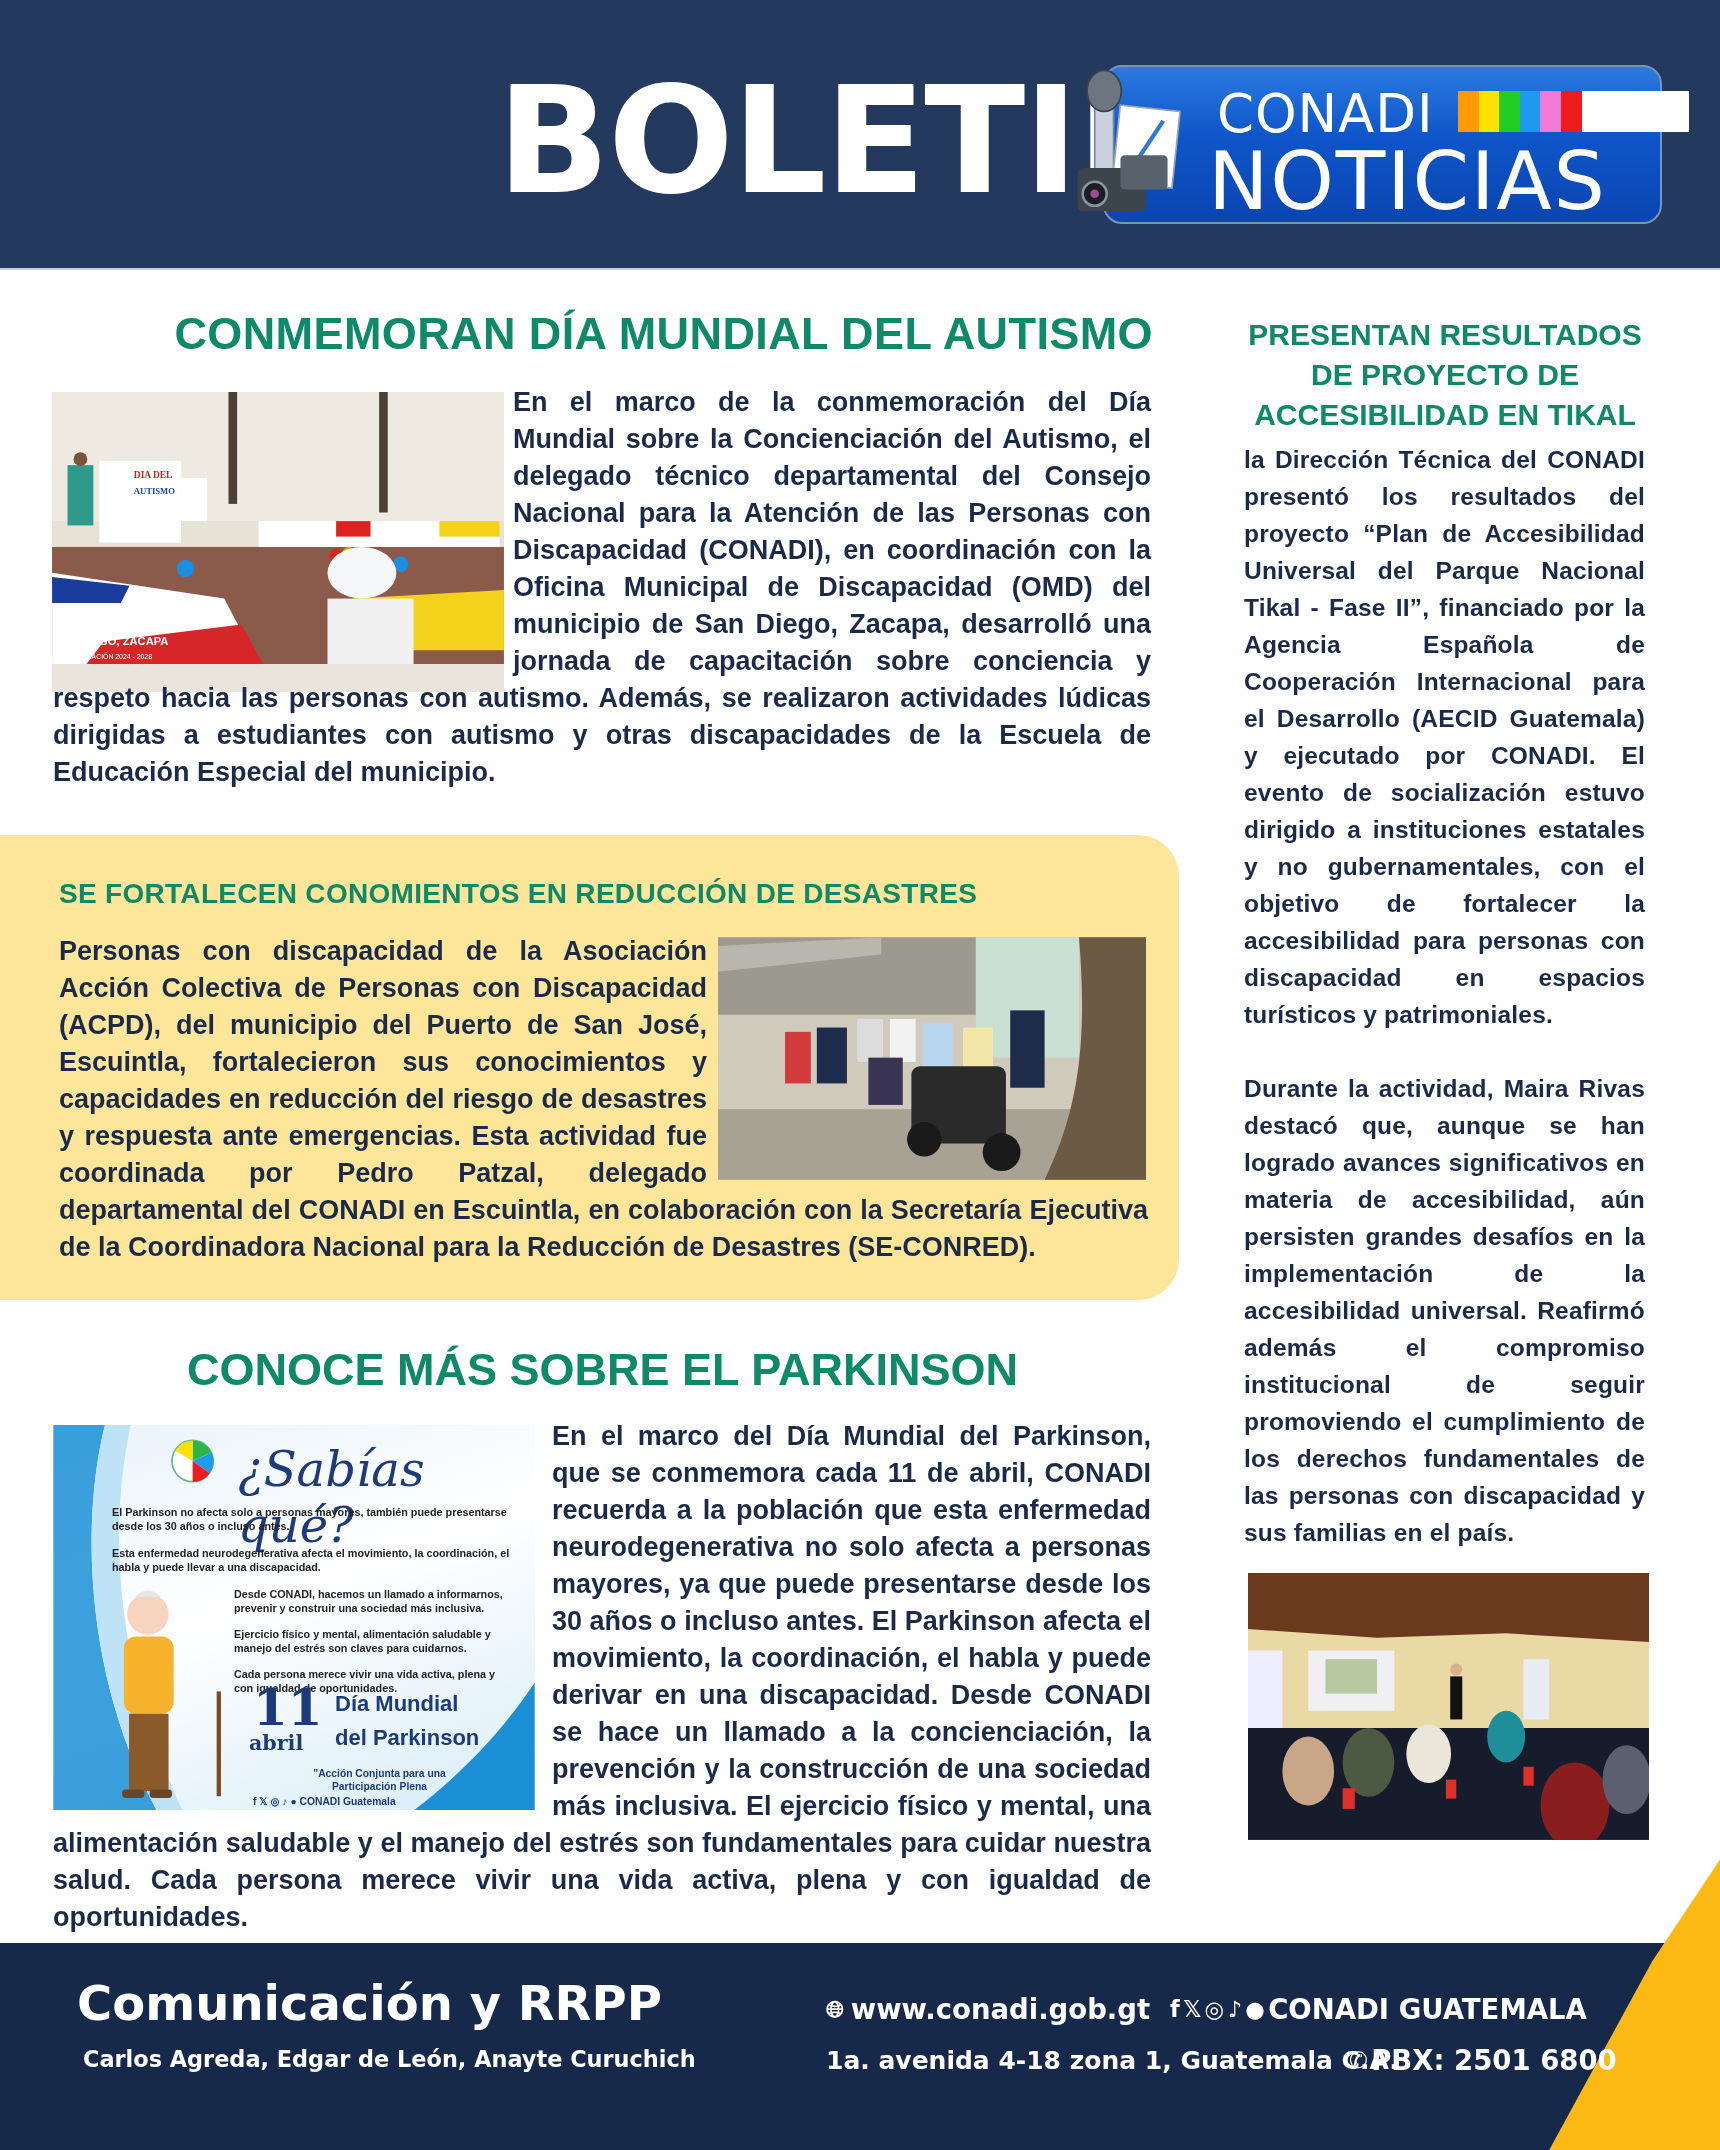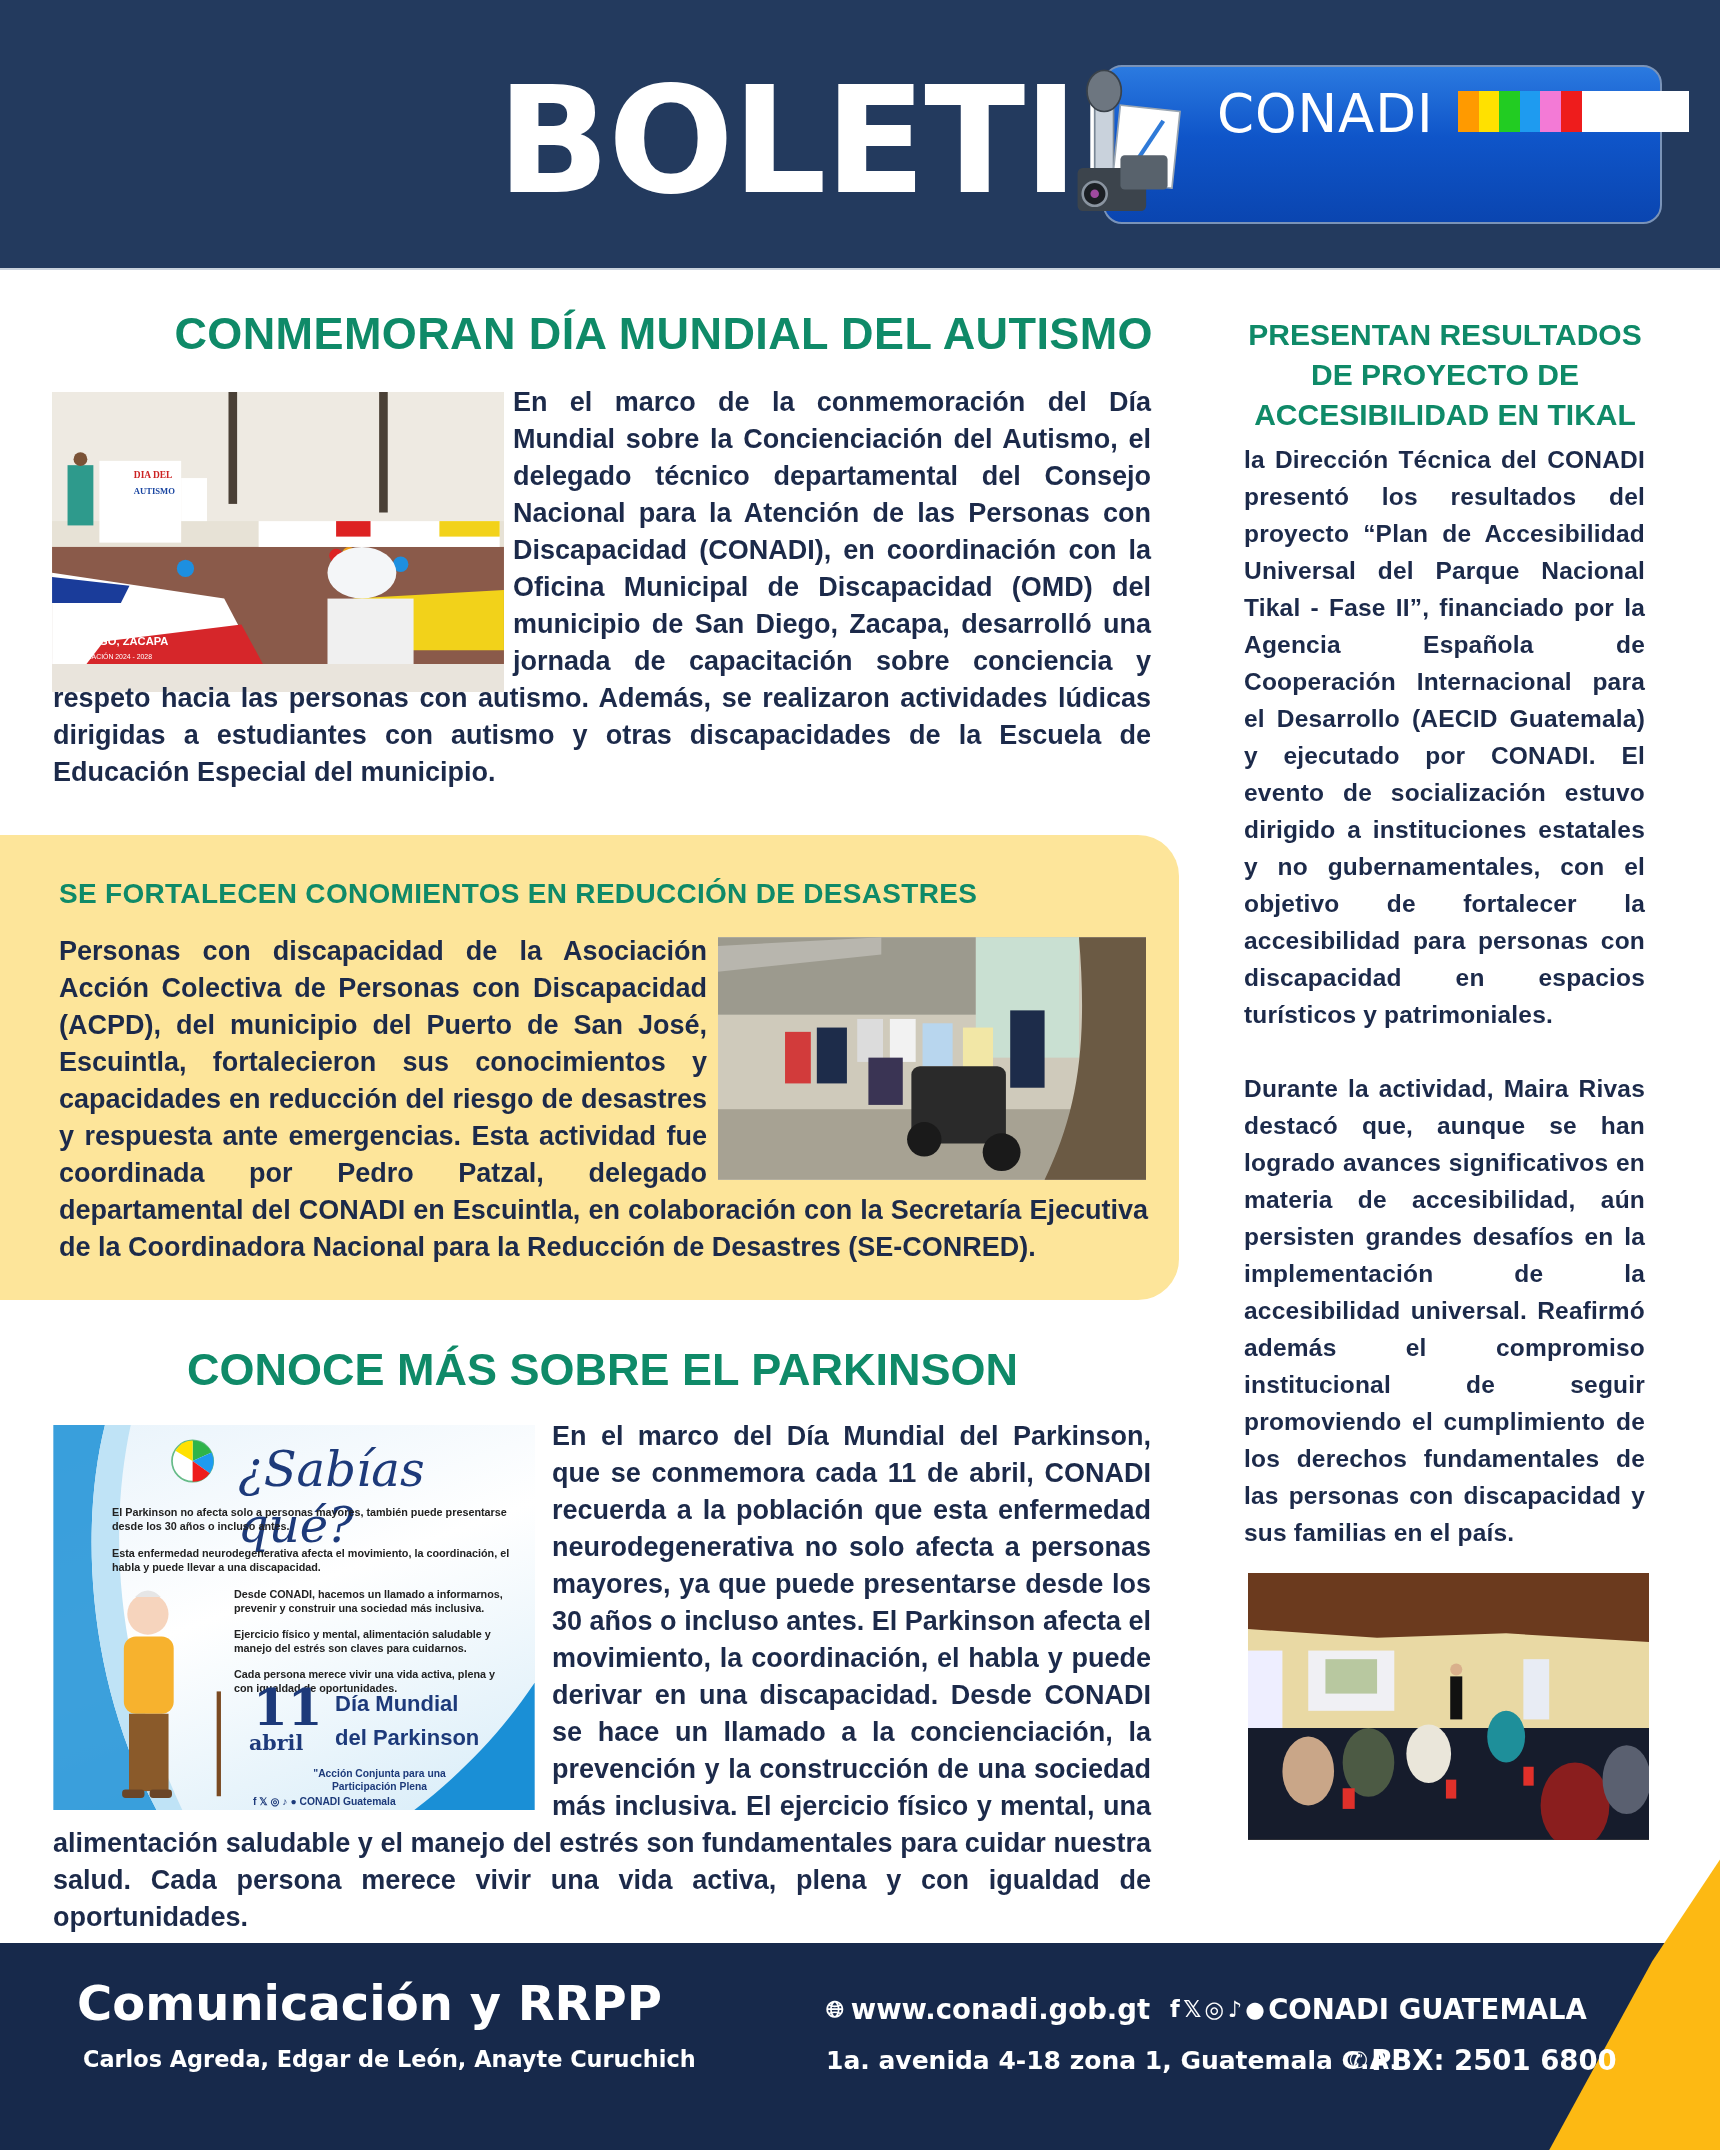--- a/index.html
+++ b/index.html
@@ -78,20 +78,21 @@
       <div class="logo-conadi">CONADI</div>
       <div class="color-bar">
         <span style="background: rgb(255, 154, 0);"></span>
         <span style="background: rgb(255, 225, 0);"></span>
         <span style="background: rgb(34, 204, 34);"></span>
         <span style="background: rgb(30, 155, 240);"></span>
         <span style="background: rgb(243, 122, 214);"></span>
         <span style="background: rgb(238, 28, 28);"></span>
         <span class="white-seg"></span>
       </div>
+      <div class="logo-noticias">NOTICIAS</div>
     </div>
     <svg class="media-icons" viewBox="0 0 140 185">
       <rect x="30" y="40" width="22" height="110" rx="8" fill="#c9d2dc" stroke="#7b8896" stroke-width="2"></rect>
       <ellipse cx="41" cy="30" rx="20" ry="24" fill="#6d7680" stroke="#3a424a" stroke-width="2"></ellipse>
       <rect x="55" y="50" width="70" height="90" fill="#ffffff" stroke="#9aa6b2" stroke-width="2" transform="rotate(6 90 95)"></rect>
       <line x1="70" y1="125" x2="110" y2="65" stroke="#2f7ad8" stroke-width="5"></line>
       <rect x="10" y="120" width="80" height="50" rx="6" fill="#3c444c"></rect>
       <rect x="60" y="105" width="55" height="40" rx="5" fill="#58626c"></rect>
       <circle cx="30" cy="150" r="14" fill="#1b1f24" stroke="#8a94a0" stroke-width="3"></circle>
       <circle cx="30" cy="150" r="5" fill="#a04aa0"></circle>

